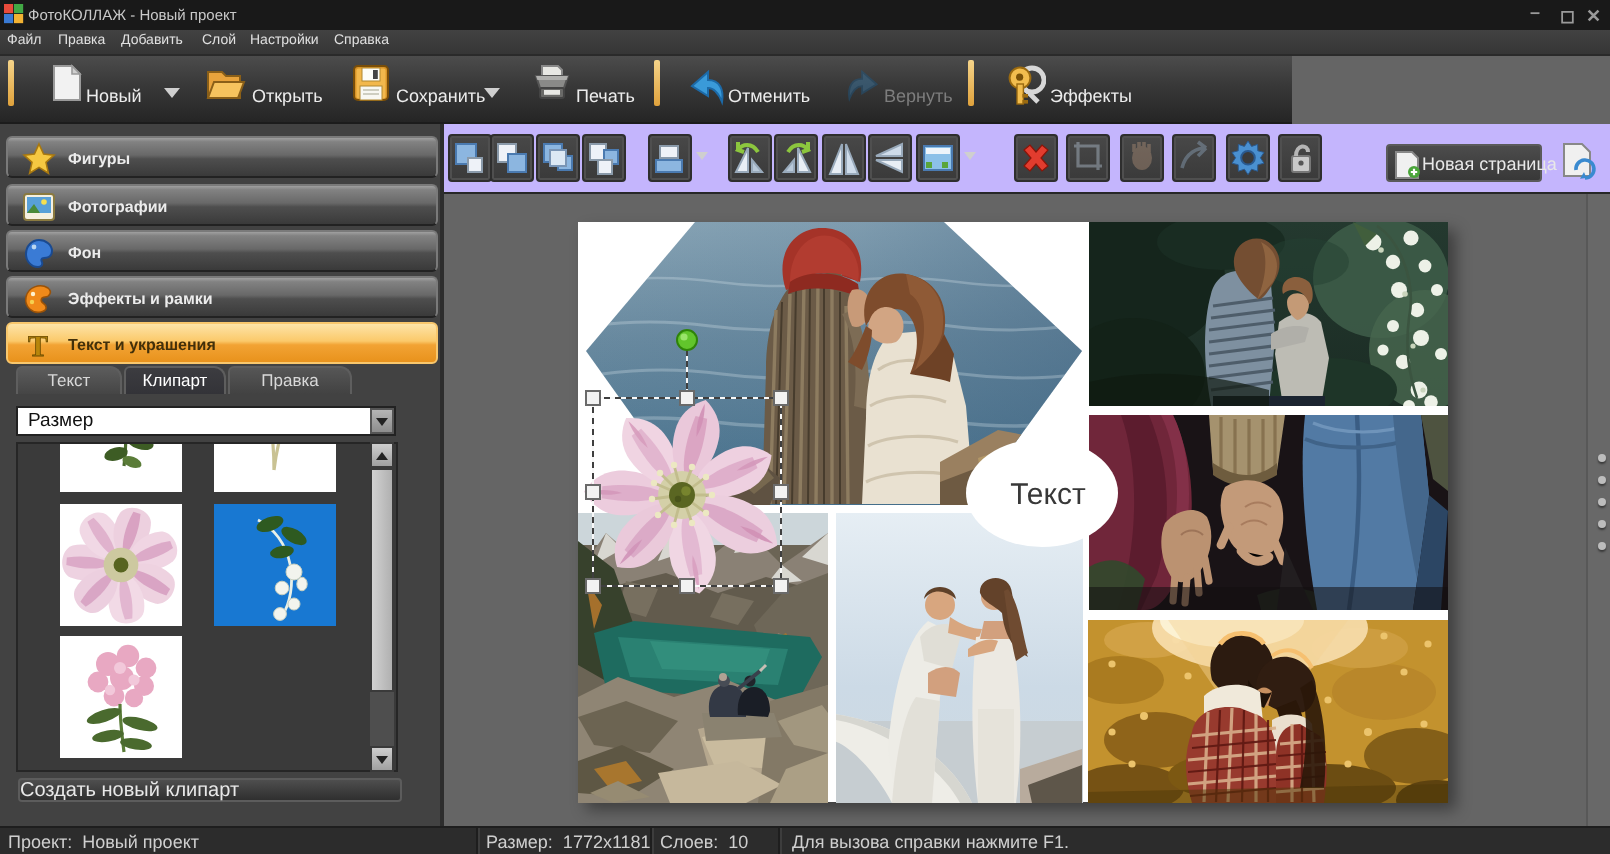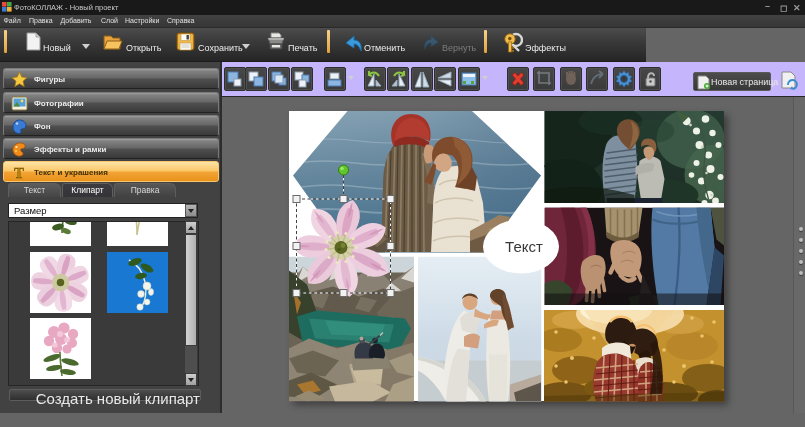--- a/index.html
+++ b/index.html
@@ -29,21 +29,21 @@
 #combo{left:8px;top:141px;width:190px;height:15px;background:#fff;border:1px solid #222;font-size:9.5px;color:#111}
 #combobtn{left:185px;top:142px;width:12px;height:13px;background:linear-gradient(#b5b5b5,#8d8d8d);border:1px solid #555}
 
 #list{left:8px;top:159px;width:191px;height:165px;background:#3a3a3a;border:1px solid #262626;overflow:hidden}
 .thumb{position:absolute;background:#fff;width:61px;height:61px}
 
 #sbar{left:185px;top:159px;width:12px;height:165px;background:#4e4e4e}
 .sbtn{position:absolute;left:0;width:12px;height:13px;background:linear-gradient(#cecece,#a0a0a0);border:1px solid #3a3a3a}
 #sthumb{position:absolute;left:0;top:13px;width:12px;height:112px;background:linear-gradient(90deg,#d2d2d2,#b0b0b0);border:1px solid #3a3a3a}
 
-#createbtn{left:9px;top:327px;width:192px;height:12px;border-radius:2px;background:linear-gradient(#4e4e4e,#2f2f2f);border:1px solid #5c5c5c;color:#e8e8e8;font-size:15px;text-align:right}
+#createbtn{left:9px;top:327px;width:192px;height:12px;border-radius:2px;background:linear-gradient(#4e4e4e,#2f2f2f);border:1px solid #5c5c5c;color:#e8e8e8;font-size:10px;text-align:left}
 
 #cbar{left:222px;top:62px;width:583px;height:35px;background:#c4b5fd;border-bottom:1px solid #272727}
 .cbtn{position:absolute;top:5px;width:22px;height:24px;background:linear-gradient(#484848,#3a3a3a);border:1px solid #2e2e2e;box-shadow:inset 0 0 0 1px #4f4f4f;border-radius:2px}
 #npbtn{position:absolute;left:471px;top:10px;width:78px;height:19px;background:linear-gradient(#4c4c4c,#383838);border:1px solid #5a5a5a;border-radius:2px;color:#e8e8e8;font-size:9px;white-space:nowrap}
 
 #canvas{left:222px;top:97px;width:583px;height:316px;background:#656565}
 #rsplit{left:793px;top:97px;width:12px;height:316px;background:#686868;border-left:1px solid #585858}
 .dot{position:absolute;left:5px;width:4px;height:4px;border-radius:50%;background:#bdbdbd;box-shadow:0 1px 1px #3a3a3a}
 
 #page{position:absolute;left:67px;top:13.5px;width:435px;height:290.5px;background:#fff;box-shadow:4px 4px 7px rgba(0,0,0,.38)}
@@ -762,12 +762,21 @@
     </svg>
       </div>
   </div>
   <div class="abs" id="rsplit">
     <div class="dot" style="top:130px"></div>
       <div class="dot" style="top:141px"></div>
       <div class="dot" style="top:152px"></div>
       <div class="dot" style="top:163px"></div>
       <div class="dot" style="top:174px"></div>
   </div>
+  <div class="abs" id="status">
+    <span style="left:4px">Проект:&nbsp; Новый проект</span>
+    <span style="left:243px">Размер:&nbsp; 1772x1181</span>
+    <span style="left:330px">Слоев:&nbsp; 10</span>
+    <span style="left:396px">Для вызова справки нажмите F1.</span>
+    <div class="ssep" style="left:238px"></div>
+      <div class="ssep" style="left:325px"></div>
+      <div class="ssep" style="left:389px"></div>
+  </div>
 </div>
 </body></html>

